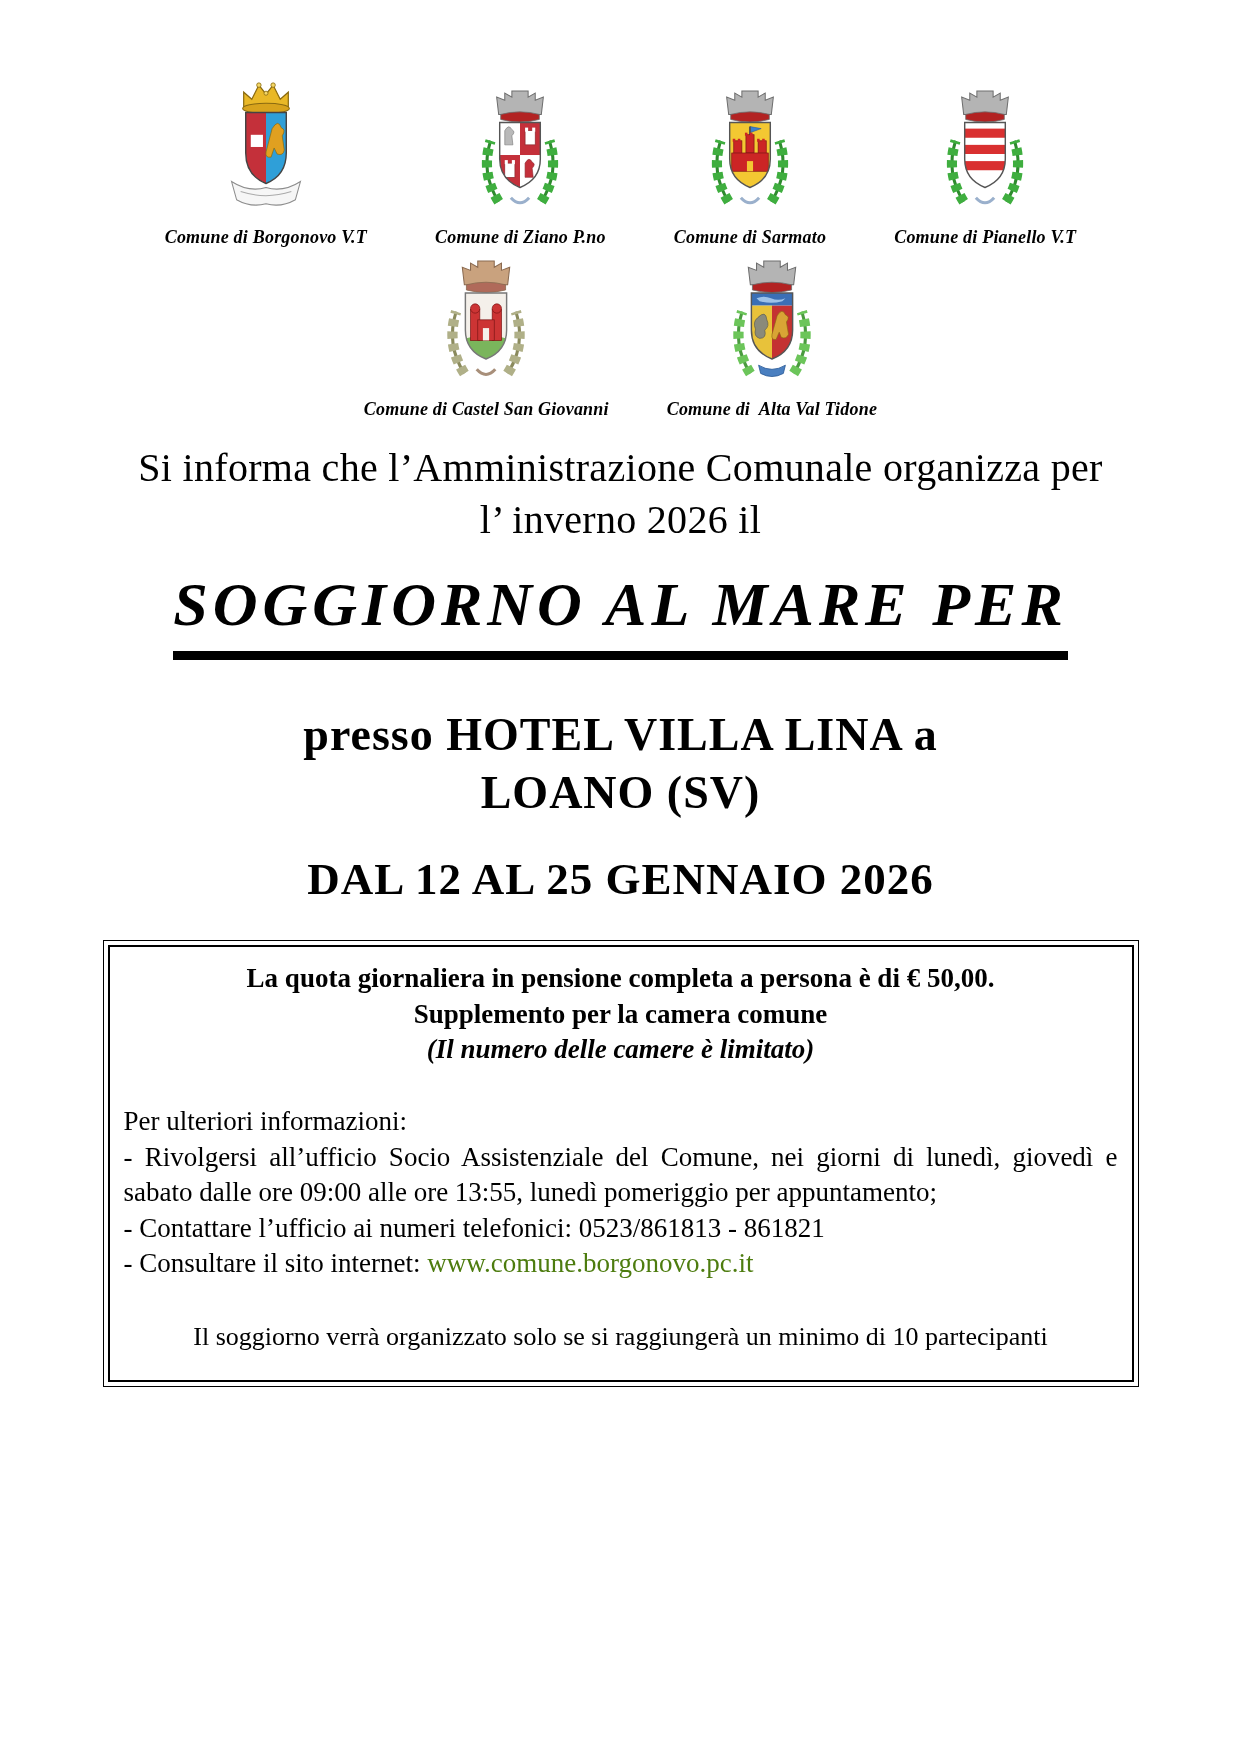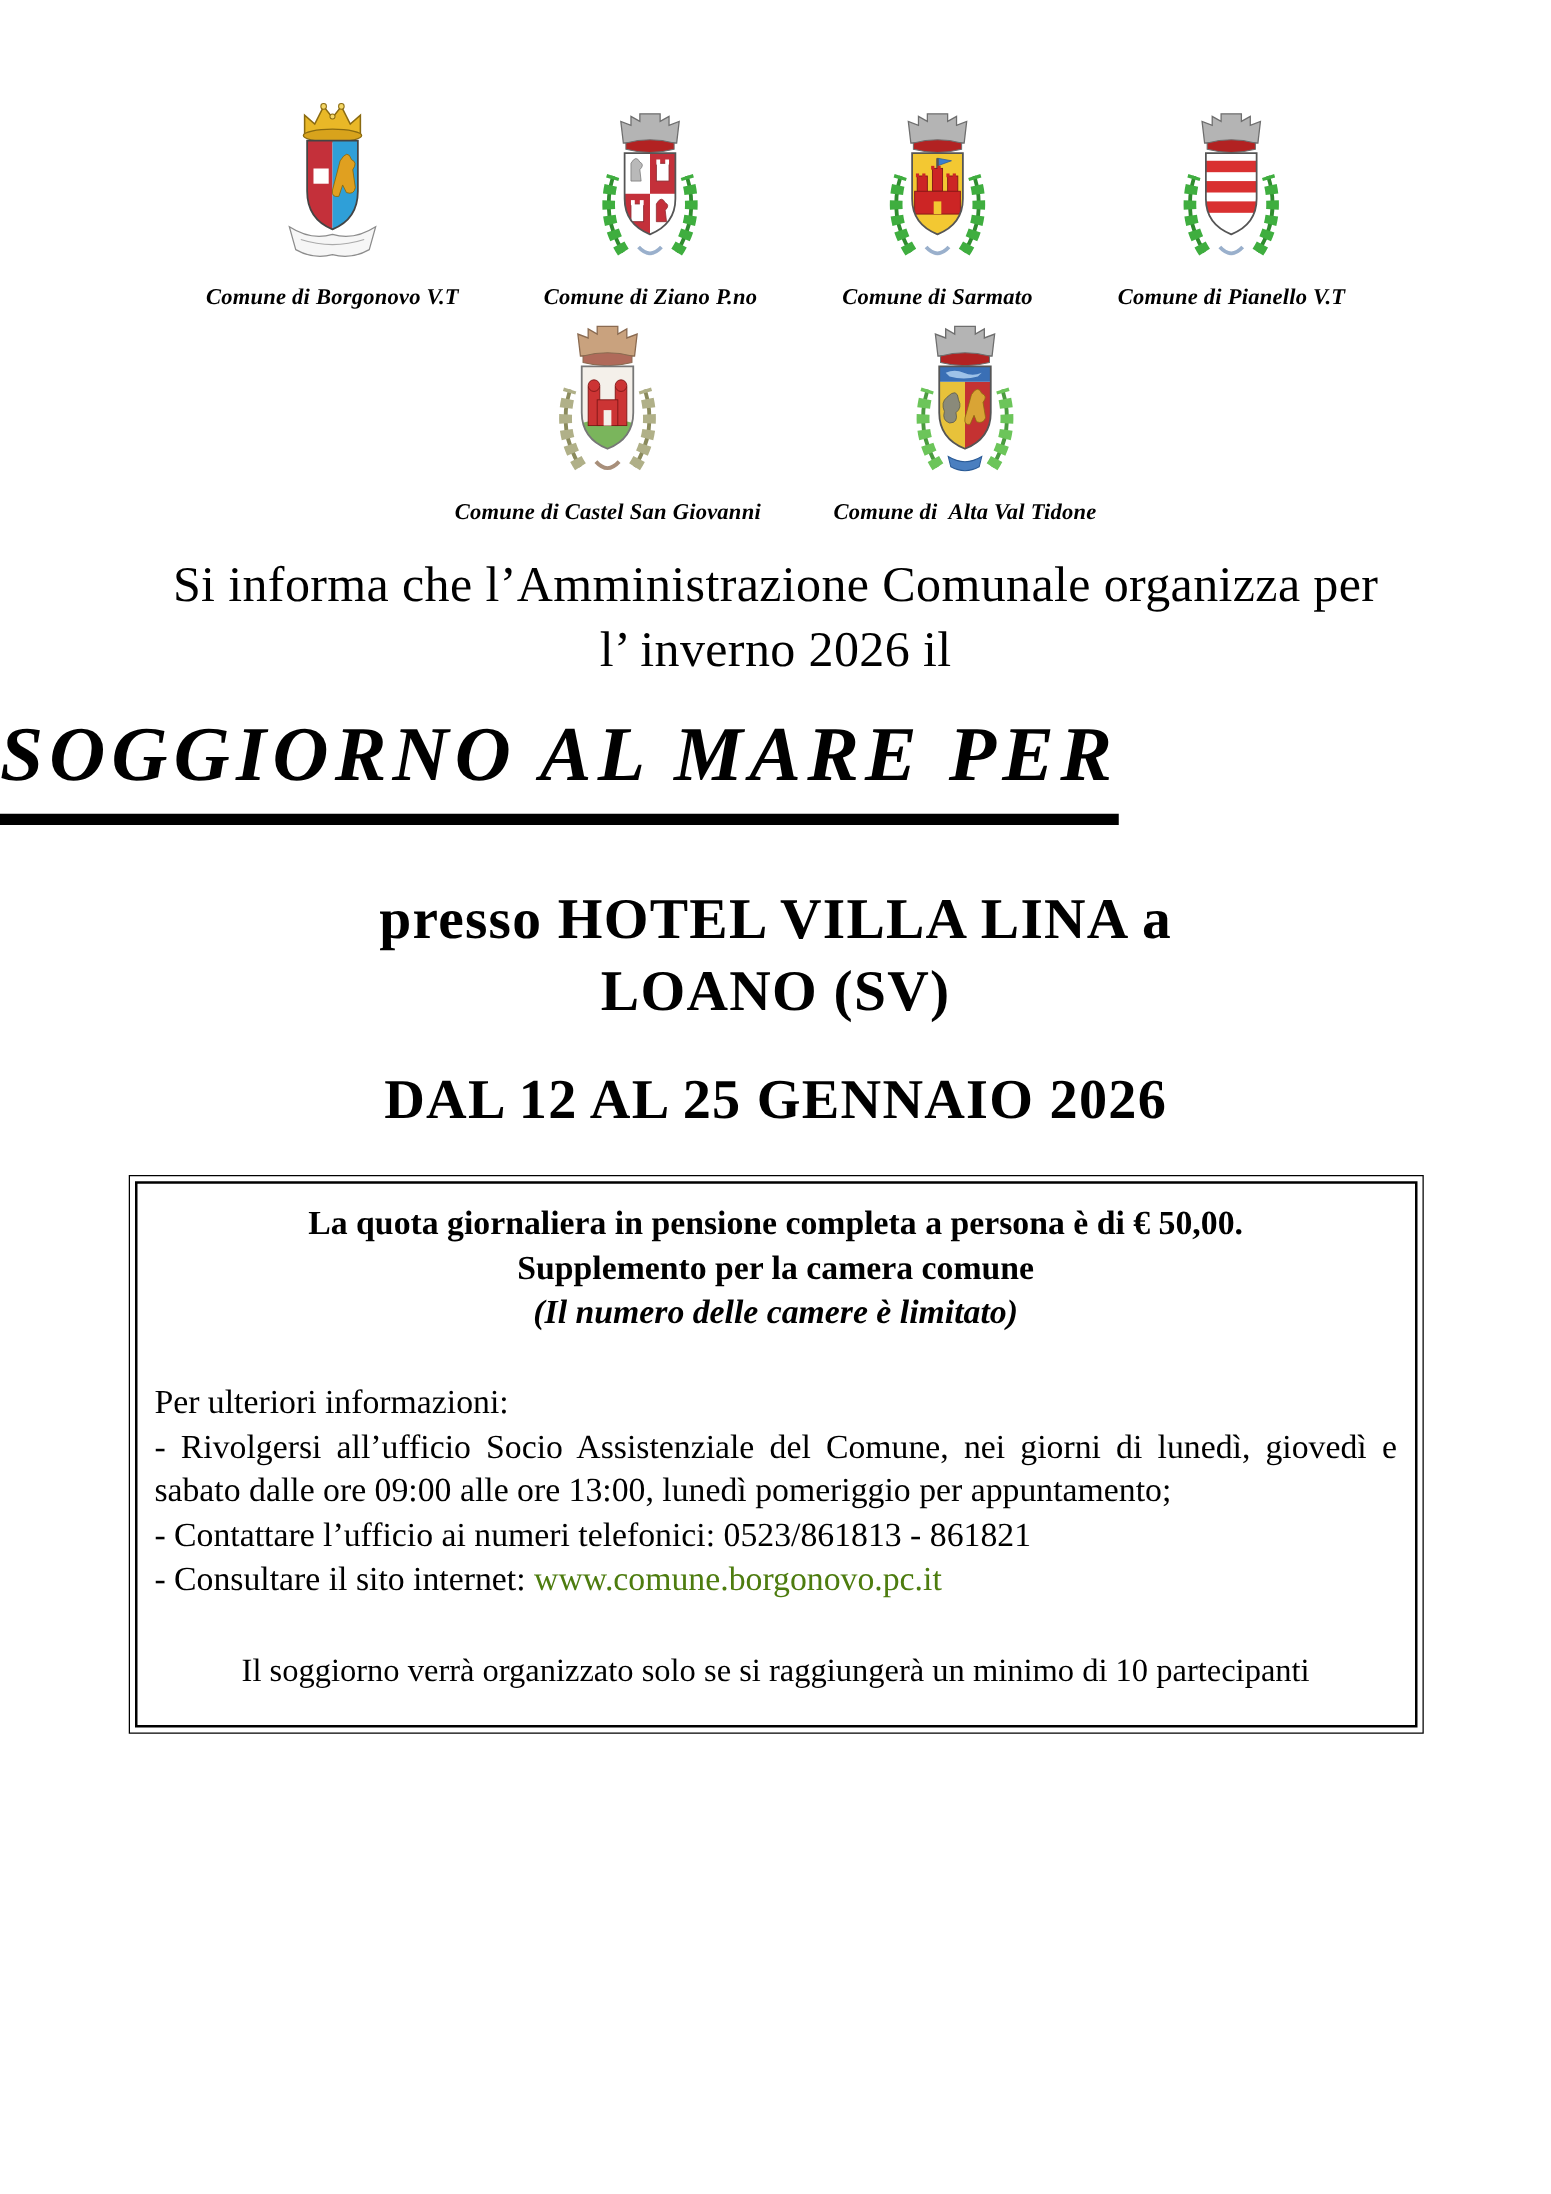--- a/index.html
+++ b/index.html
@@ -24,21 +24,21 @@
   }
 
   
   .intro {
     margin-top:22px; text-align:center;
     font-size:40px; line-height:1.3; letter-spacing:0.3px;
   }
 
   
   .big-title {
-    margin-top:14px; 
+    margin-top:14px; text-align:center;
     font-size:62px; font-weight:bold; font-style:italic;
     line-height:1.42; letter-spacing:5px;
   }
   .big-title .uline {
     display:inline-block; border-bottom:9px solid #000; padding-bottom:3px;
   }
 
   
   .venue {
     margin-top:46px; text-align:center;
@@ -262,21 +262,21 @@
 
   <div class="info-box">
     <div class="box-center">La quota giornaliera in pensione completa a persona è di € 50,00.</div>
     <div class="box-center">Supplemento per la camera comune</div>
     <div class="box-center italic">(Il numero delle camere è limitato)</div>
 
     <div class="box-spacer"></div>
 
     <div class="box-left">Per ulteriori informazioni:</div>
 
-    <p class="box-justify"><span>- Rivolgersi all’</span><span class="inline-bold">ufficio Socio Assistenziale</span><span> del Comune, nei giorni di lunedì, giovedì e sabato  dalle ore 09:00 alle ore 13:00, lunedì pomeriggio per appuntamento;</span></p>
+    <p class="box-justify"><span>- Rivolgersi all’</span><span class="inline-bold">ufficio Socio Assistenziale</span><span> del Comune, nei giorni di lunedì, giovedì e sabato  dalle ore 09:00 alle ore 13:55, lunedì pomeriggio per appuntamento;</span></p>
 
     <div class="box-left">-  Contattare l’ufficio ai numeri telefonici: 0523/861813 - 861821</div>
 
     <div class="box-left"><span>-  Consultare il sito internet:  </span><span class="site-link">www.comune.borgonovo.pc.it</span></div>
 
 
     <div class="nota-minimo">Il soggiorno verrà organizzato solo se si raggiungerà un minimo di 10 partecipanti</div>
   </div>
 
 </div>

